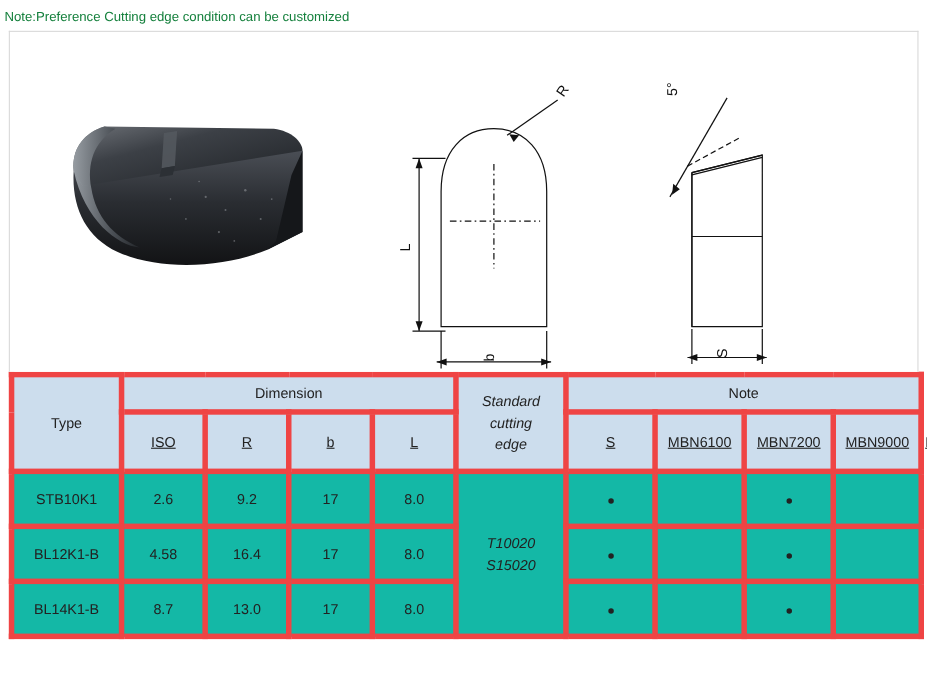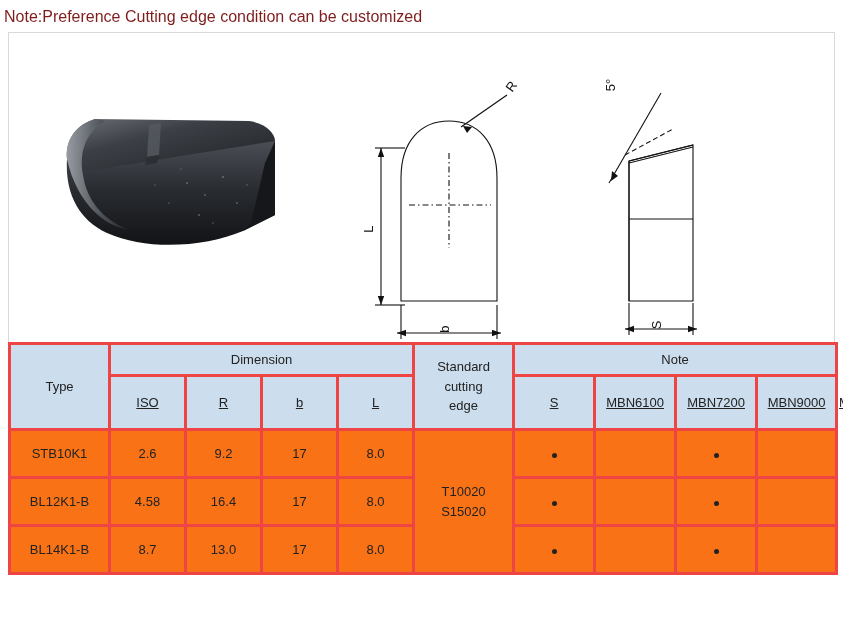--- a/index.html
+++ b/index.html
@@ -10,22 +10,22 @@
   body {
     width: 843px;
     height: 619px;
     font-family: "Liberation Sans", sans-serif;
     font-size: 13px;
     color: #222;
     overflow: hidden;
   }
   .note {
     padding: 8px 4px 6px 4px;
-    font-size: 16px;
-    color: #7f1d1d;
+    font-size: 12px;
+    color: #15803d;
   }
   .panel {
     margin: 0 8px 0 8px;
     border: 1px solid #d9d9d9;
     border-bottom: none;
     background: #fff;
     height: 310px;
     position: relative;
     box-sizing: border-box;
   }
@@ -45,45 +45,46 @@
   svg { display: block; }
 
   
   table.spec {
     border-collapse: collapse;
     width: 827px;
     margin: 0 8px;
     table-layout: fixed;
   }
   table.spec th, table.spec td {
-    border: 3px solid #ef4444;
+    border: 5px solid #ef4444;
     text-align: center;
     vertical-align: middle;
     font-weight: normal;
     font-size: 13px;
     color: #222;
   }
   table.spec thead th {
     background: #ccdded;
     height: 27px;
   }
   .hdr-tall { height: 54px; text-decoration: underline; }
   table.spec tbody td {
     height: 43px;
-    background: #f97316;
+    background: #14b8a6;
   }
   .dot {
     display: inline-block;
     width: 5px;
     height: 5px;
     border-radius: 50%;
     background: #222;
   }
   .std-cell {
     line-height: 1.5;
+    font-style: italic;
   }
   .dim-label {
     font-size: 13px;
   }
 </style>
 </head>
 <body>
 
 <div class="note">Note:Preference Cutting edge condition can be customized</div>
 

